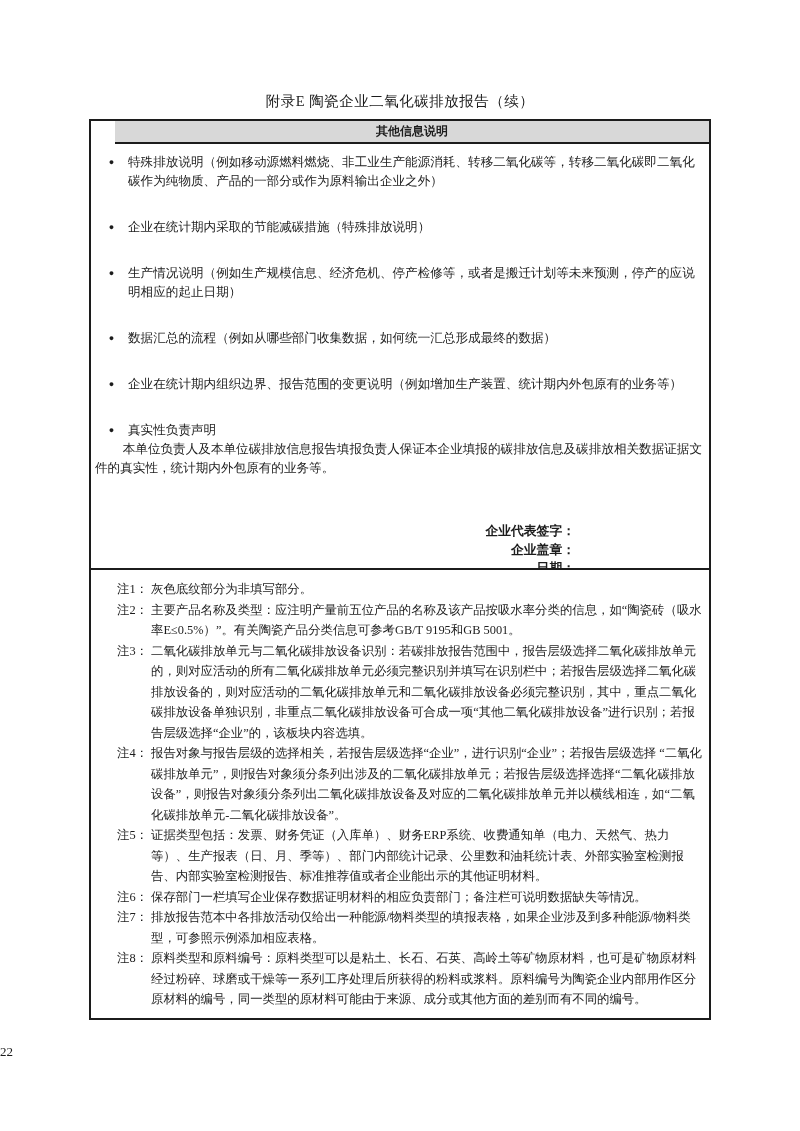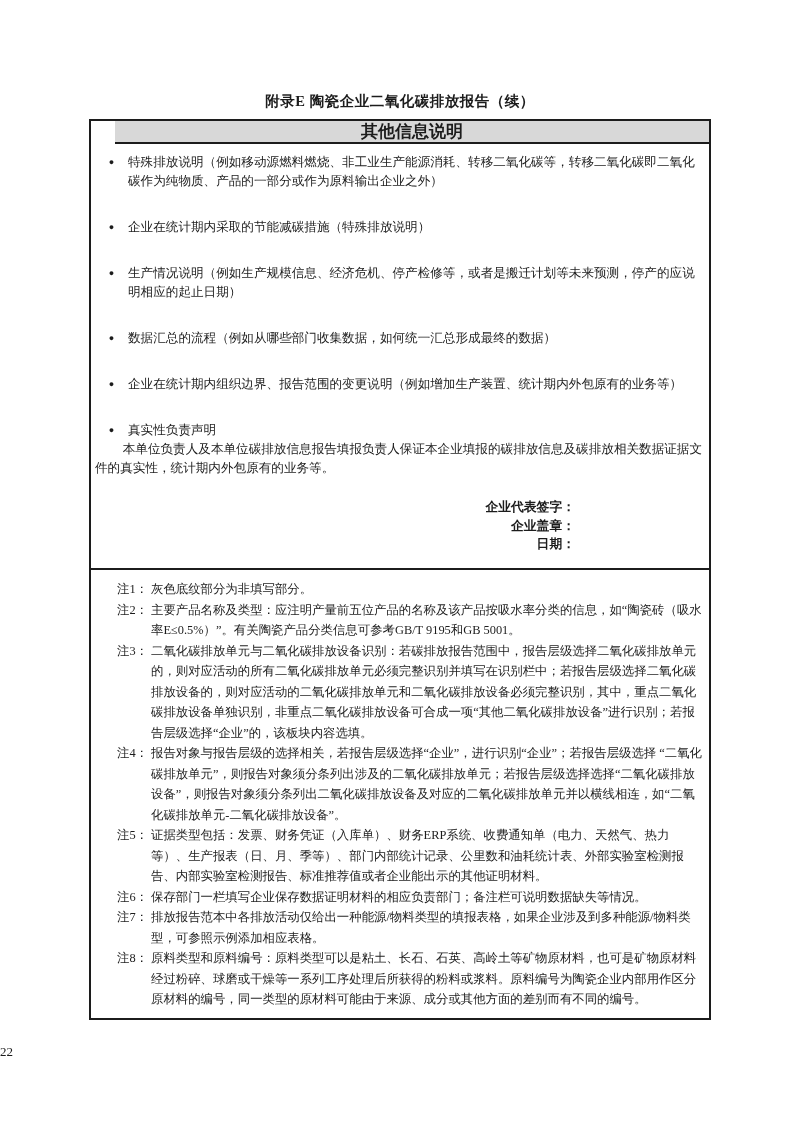--- a/index.html
+++ b/index.html
@@ -8,35 +8,35 @@
     width: 800px; height: 1131px;
     font-family: "Liberation Serif", "DejaVu Serif", serif;
     color: #1c1c1c;
     overflow: hidden;
     position: relative;
   }
   .page-title {
     margin-top: 92px;
     text-align: center;
     font-size: 14.5px;
-    font-weight: bold;
+    font-weight: normal;
     letter-spacing: 0.5px;
   }
   .doc-table {
     width: 622px;
     margin: 8px auto 0 auto;
     border: 2px solid #1c1c1c;
     background: #fff;
   }
   .table-header {
     background: #d8d8d8;
     border-bottom: 2px solid #1c1c1c;
     text-align: center;
     font-weight: bold;
-    font-size: 17px;
+    font-size: 12px;
     line-height: 19px;
     padding: 1px 0;
     margin-left: 24px;
   }
   .content-cell {
     height: 426px;
     overflow: hidden;
     border-bottom: 2px solid #1c1c1c;
     padding: 9px 4px 0 4px;
     font-size: 12.6px;
@@ -45,21 +45,21 @@
   .bullet-item { display: flex; margin-bottom: 27px; }
   .bullet-item.no-gap { margin-bottom: 0; }
   .bullet-marker {
     width: 33px; flex-shrink: 0;
     text-align: center;
     font-size: 9px; line-height: 19px;
   }
   .bullet-text { flex: 1; }
   .declaration { text-indent: 2.2em; }
   .signature-block {
-    margin-top: 20px;
+    margin-top: 44px;
     text-align: right;
     padding-right: 130px;
     font-weight: bold;
     line-height: 18.5px;
     font-size: 12.8px;
   }
   .notes-cell {
     padding: 9px 4px 8px 26px;
     font-size: 12.4px;
     line-height: 20.5px;

